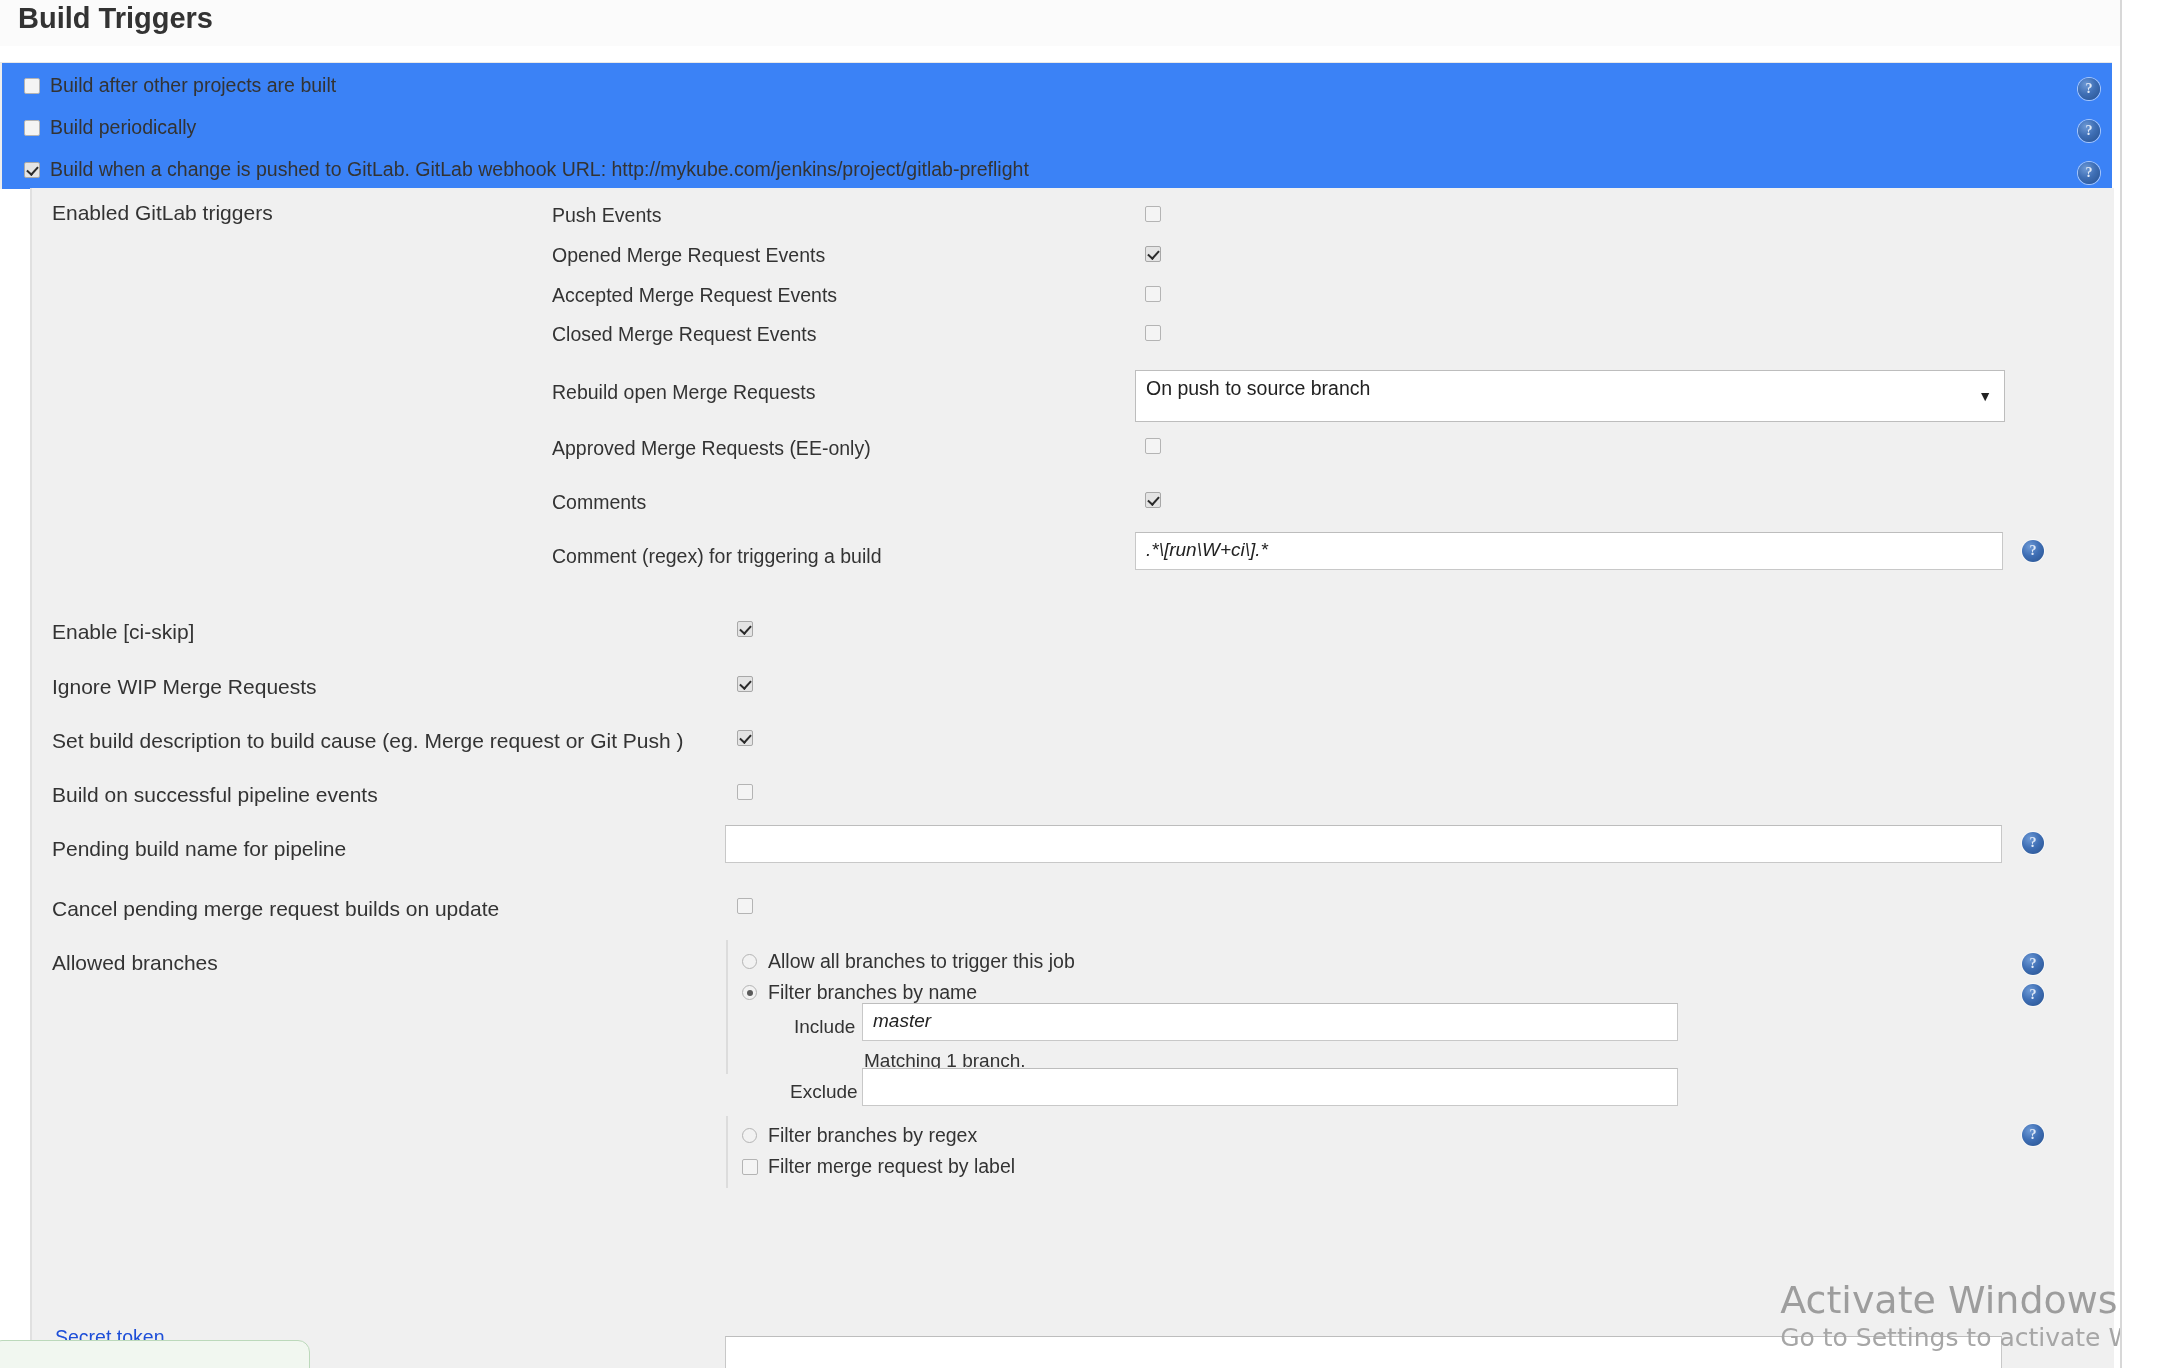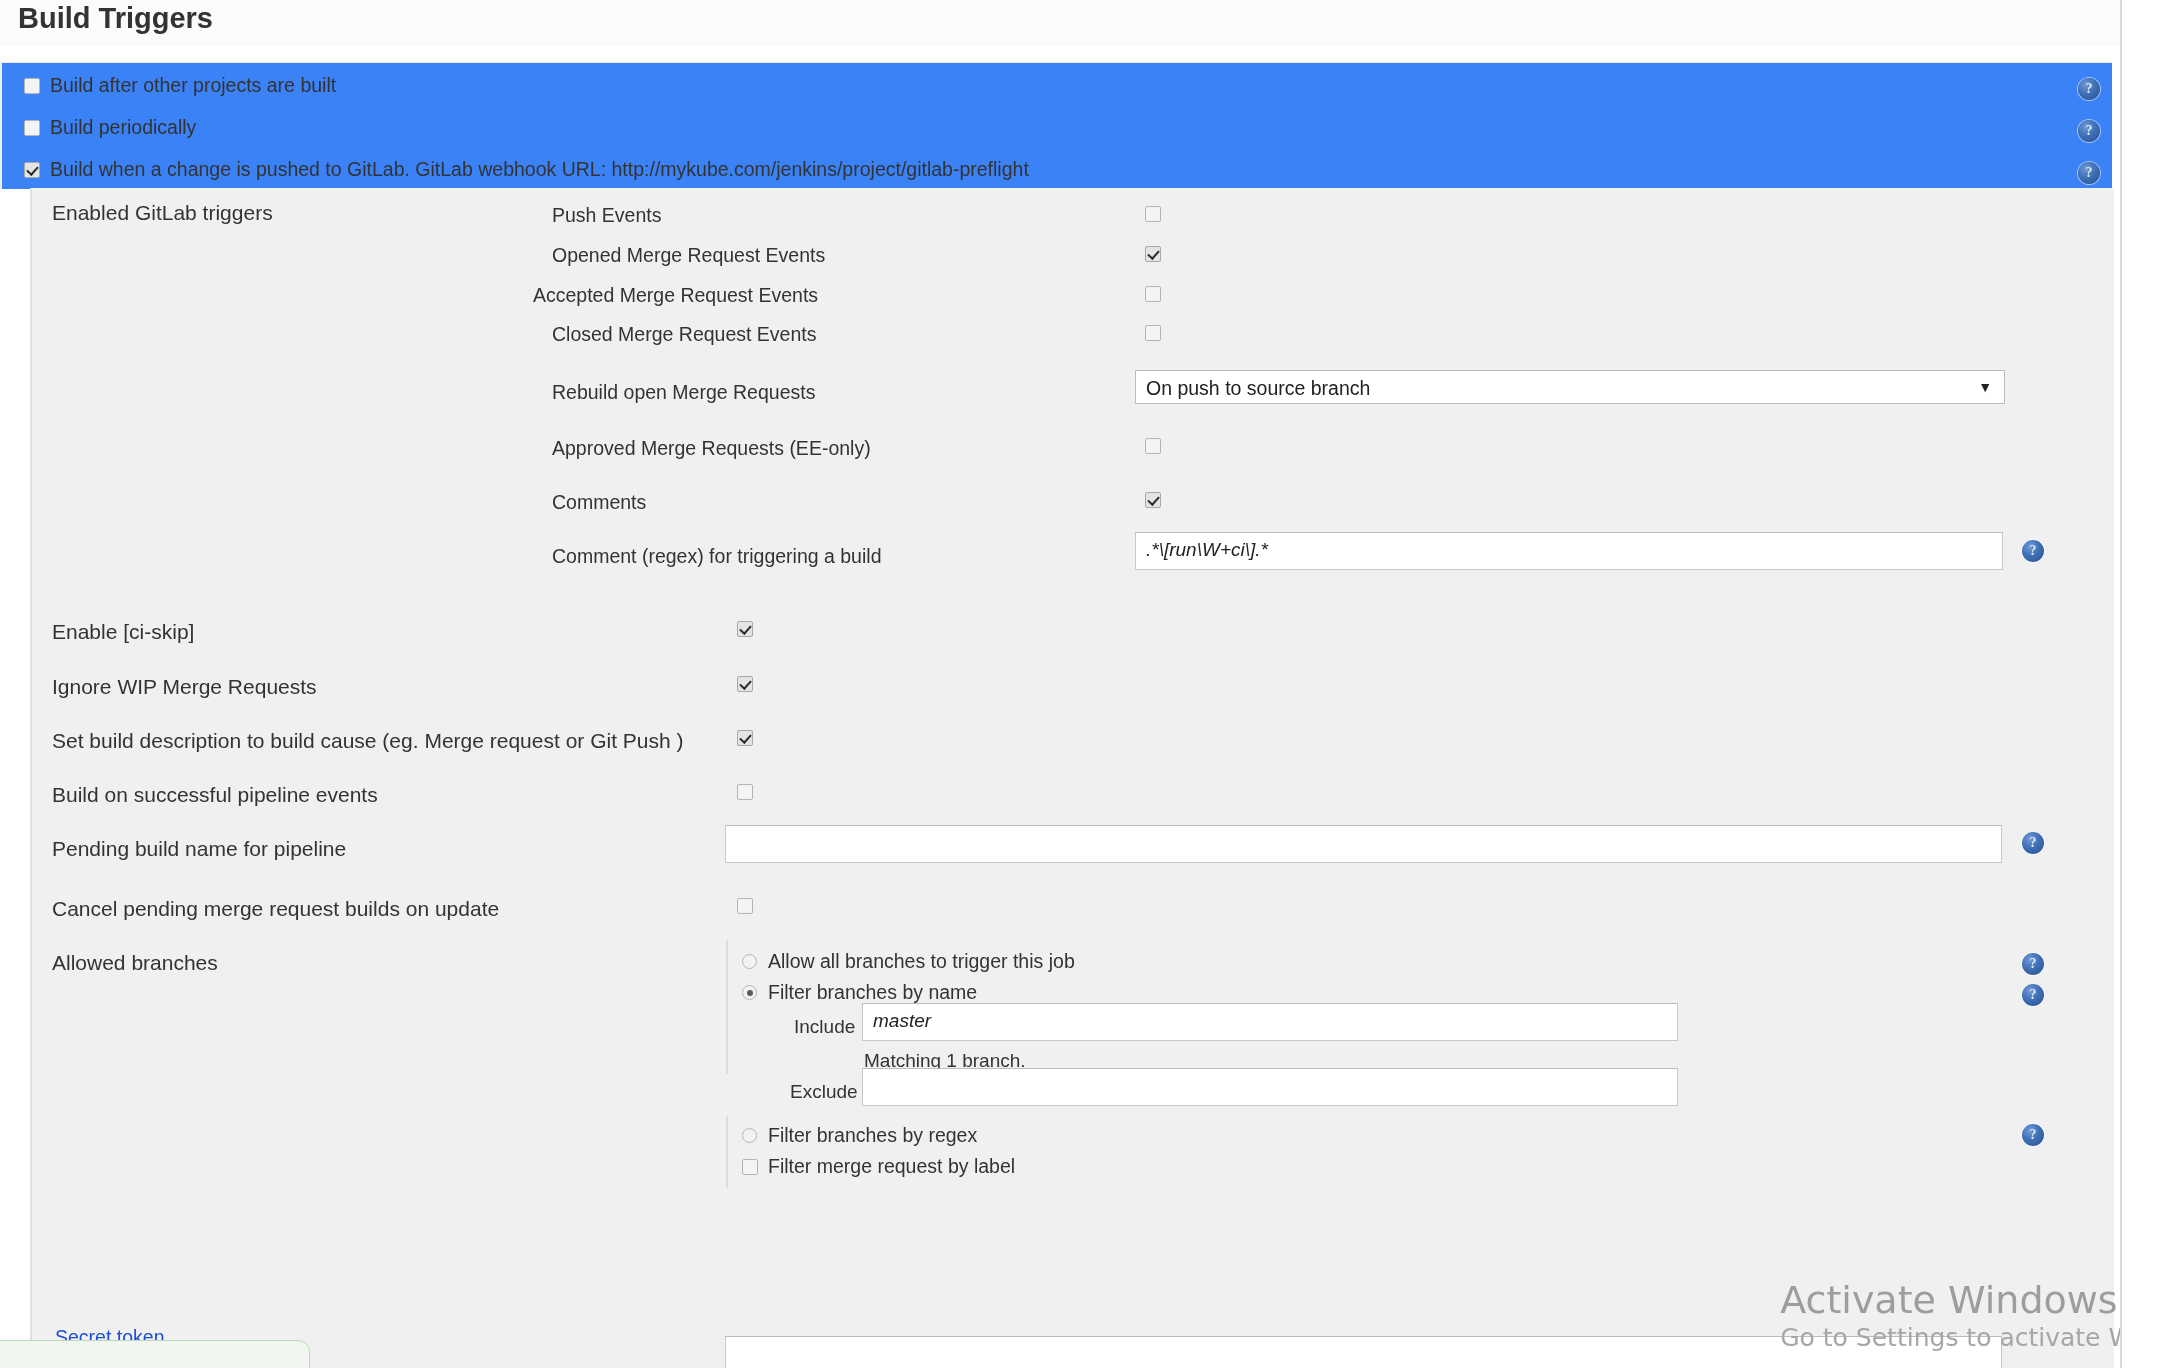--- a/index.html
+++ b/index.html
@@ -299,28 +299,28 @@
 <div id="gitlab-panel">
 
   <div class="sect-label" style="left:20px; top:13px;">Enabled GitLab triggers</div>
 
   <div class="evt-label" style="left:520px; top:16px;">Push Events</div>
   <span class="cb" style="position:absolute; left:1113px; top:18px; margin:0;"></span>
 
   <div class="evt-label" style="left:520px; top:56px;">Opened Merge Request Events</div>
   <span class="cb checked" style="position:absolute; left:1113px; top:58px; margin:0;"></span>
 
-  <div class="evt-label" style="left:501px; top:96px;">Accepted Merge Request Events</div>
+  <div class="evt-label" style="left:520px; top:96px;">Accepted Merge Request Events</div>
   <span class="cb" style="position:absolute; left:1113px; top:98px; margin:0;"></span>
 
   <div class="evt-label" style="left:520px; top:135px;">Closed Merge Request Events</div>
   <span class="cb" style="position:absolute; left:1113px; top:137px; margin:0;"></span>
 
   <div class="evt-label" style="left:520px; top:193px;">Rebuild open Merge Requests</div>
-  <div class="tselect" style="left:1103px; top:182px; width:870px; height:34px;">
+  <div class="tselect" style="left:1103px; top:182px; width:870px; height:52px;">
     <span>On push to source branch</span>
     <span class="caret">▼</span>
   </div>
 
   <div class="evt-label" style="left:520px; top:249px;">Approved Merge Requests (EE-only)</div>
   <span class="cb" style="position:absolute; left:1113px; top:250px; margin:0;"></span>
 
   <div class="evt-label" style="left:520px; top:303px;">Comments</div>
   <span class="cb checked" style="position:absolute; left:1113px; top:304px; margin:0;"></span>
 

